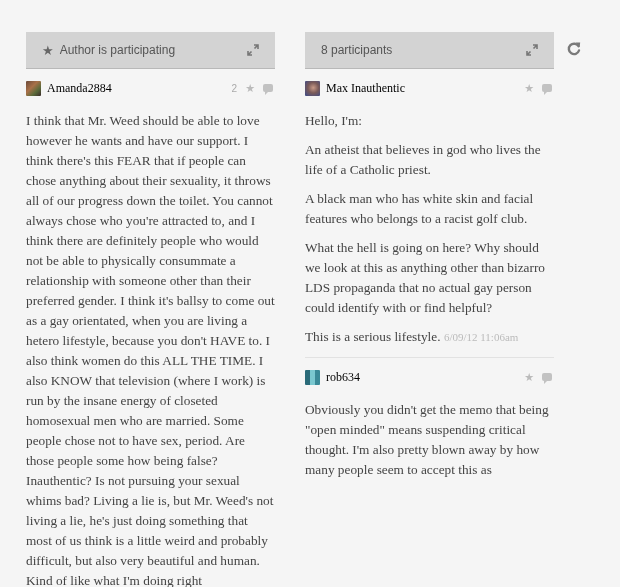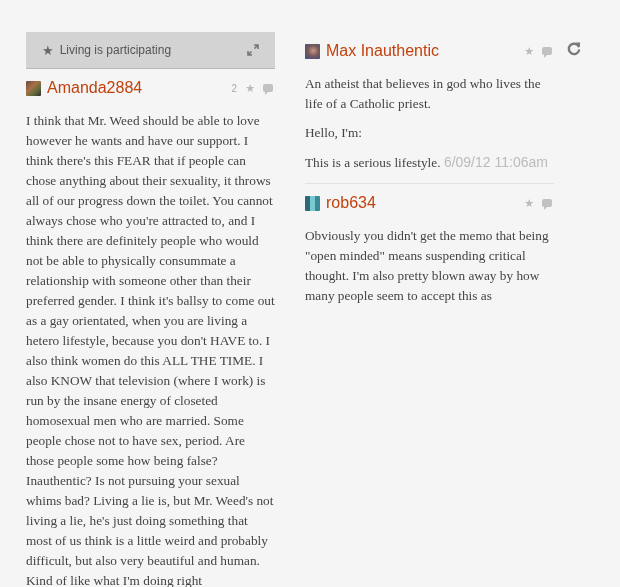--- a/index.html
+++ b/index.html
@@ -21,48 +21,48 @@
     .expand-icon { width: 12px; height: 12px; position: relative; }
     .expand-icon svg { display: block; }
 
     .refresh-btn { position: absolute; left: 565px; top: 40px; width: 18px; height: 18px; cursor: pointer; }
 
     .comment { padding-top: 10px; }
     .comment-head { display: flex; align-items: center; justify-content: space-between; height: 18px; margin-bottom: 14px; }
     .author { display: flex; align-items: center; gap: 6px; }
     .avatar { width: 15px; height: 15px; border-radius: 1px; }
     .author-name {
-      font-family: Liberation Sans, sans-serif; font-size: 16px; color: #c2410c;
+      font-family: Liberation Serif, serif; font-size: 12px; color: #000000;
       cursor: pointer;
     }
     .meta { display: flex; align-items: center; gap: 8px; font-family: "Liberation Sans", "DejaVu Sans", sans-serif; font-size: 10px; color: #aaa; padding-right: 2px; }
     .meta .star { font-size: 11px; color: #bbb; cursor: pointer; }
     .meta .bubble { width: 10px; height: 8px; background: #c2c2c2; border-radius: 2px; position: relative; cursor: pointer; }
     .meta .bubble::after { content: ""; position: absolute; left: 2px; bottom: -3px; border-left: 3px solid #c2c2c2; border-bottom: 3px solid transparent; }
     .meta .count { color: #aaa; }
 
     .body p { font-size: 13.3px; line-height: 20px; margin-bottom: 9px; color: #444; }
     .body p.cont { margin-bottom: 0; }
-    .timestamp { font-family: Liberation Sans, sans-serif; font-size: 14px; color: #bbb; }
+    .timestamp { font-family: Liberation Serif, serif; font-size: 11px; color: #bbb; }
 
     .divider { height: 1px; background: #e2e2e2; margin: 10px 0 0 0; }
 
     .avatar-amanda { background: linear-gradient(135deg, #6b4a3a 0%, #a87048 40%, #5a6a3a 70%, #3a2a2a 100%); }
     .avatar-max { background: radial-gradient(circle at 55% 45%, #c89a88 0%, #7a5a58 45%, #3a4a8a 100%); }
     .avatar-rob { background:
       linear-gradient(90deg, #2a6a78 0 33%, #7ac8d0 33% 66%, #3a8a98 66% 100%); }
   </style>
 </head>
 <body>
 
 <div class="column col-left">
   <div class="col-header">
     <div class="title">
       <span class="star-ico">★</span>
-      <span>Living is participating</span>
+      <span>Author is participating</span>
     </div>
     <span class="expand-icon">
       <svg width="12" height="12" viewBox="0 0 12 12">
           <path d="M7 1h4v4M11 1L7.5 4.5M5 11H1V7M1 11l3.5-3.5" stroke="#777" stroke-width="1.6" fill="none"></path>
         </svg>
     </span>
   </div>
 
   <div class="comment">
     <div class="comment-head">
@@ -76,35 +76,47 @@
         <span class="bubble"></span>
       </div>
     </div>
     <div class="body">
       <p class="cont">I think that Mr. Weed should be able to love however he wants and have our support. I think there's this FEAR that if people can chose anything about their sexuality, it throws all of our progress down the toilet. You cannot always chose who you're attracted to, and I think there are definitely people who would not be able to physically consummate a relationship with someone other than their preferred gender. I think it's ballsy to come out as a gay orientated, when you are living a hetero lifestyle, because you don't HAVE to. I also think women do this ALL THE TIME. I also KNOW that television (where I work) is run by the insane energy of closeted homosexual men who are married. Some people chose not to have sex, period. Are those people some how being false? Inauthentic? Is not pursuing your sexual whims bad? Living a lie is, but Mr. Weed's not living a lie, he's just doing something that most of us think is a little weird and probably difficult, but also very beautiful and human. Kind of like what I'm doing right</p>
     </div>
   </div>
 </div>
 
 <div class="column col-right">
+  <div class="col-header">
+    <div class="title">
+      <span>8 participants</span>
+    </div>
+    <span class="expand-icon">
+      <svg width="12" height="12" viewBox="0 0 12 12">
+          <path d="M7 1h4v4M11 1L7.5 4.5M5 11H1V7M1 11l3.5-3.5" stroke="#777" stroke-width="1.6" fill="none"></path>
+        </svg>
+    </span>
+  </div>
 
   <div class="comment">
     <div class="comment-head">
       <div class="author">
         <span class="avatar avatar-max"></span>
         <span class="author-name">Max Inauthentic</span>
       </div>
       <div class="meta">
         <span class="star">★</span>
         <span class="bubble"></span>
       </div>
     </div>
     <div class="body">
+      <p>Hello, I'm:</p>
       <p>An atheist that believes in god who lives the life of a Catholic priest.</p>
-      <p>Hello, I'm:</p>
+      <p>A black man who has white skin and facial features who belongs to a racist golf club.</p>
+      <p>What the hell is going on here? Why should we look at this as anything other than bizarro LDS propaganda that no actual gay person could identify with or find helpful?</p>
       <p class="cont"><span>This is a serious lifestyle.</span> <span class="timestamp">6/09/12 11:06am</span></p>
     </div>
     <div class="divider"></div>
   </div>
 
   <div class="comment">
     <div class="comment-head">
       <div class="author">
         <span class="avatar avatar-rob"></span>
         <span class="author-name">rob634</span>

